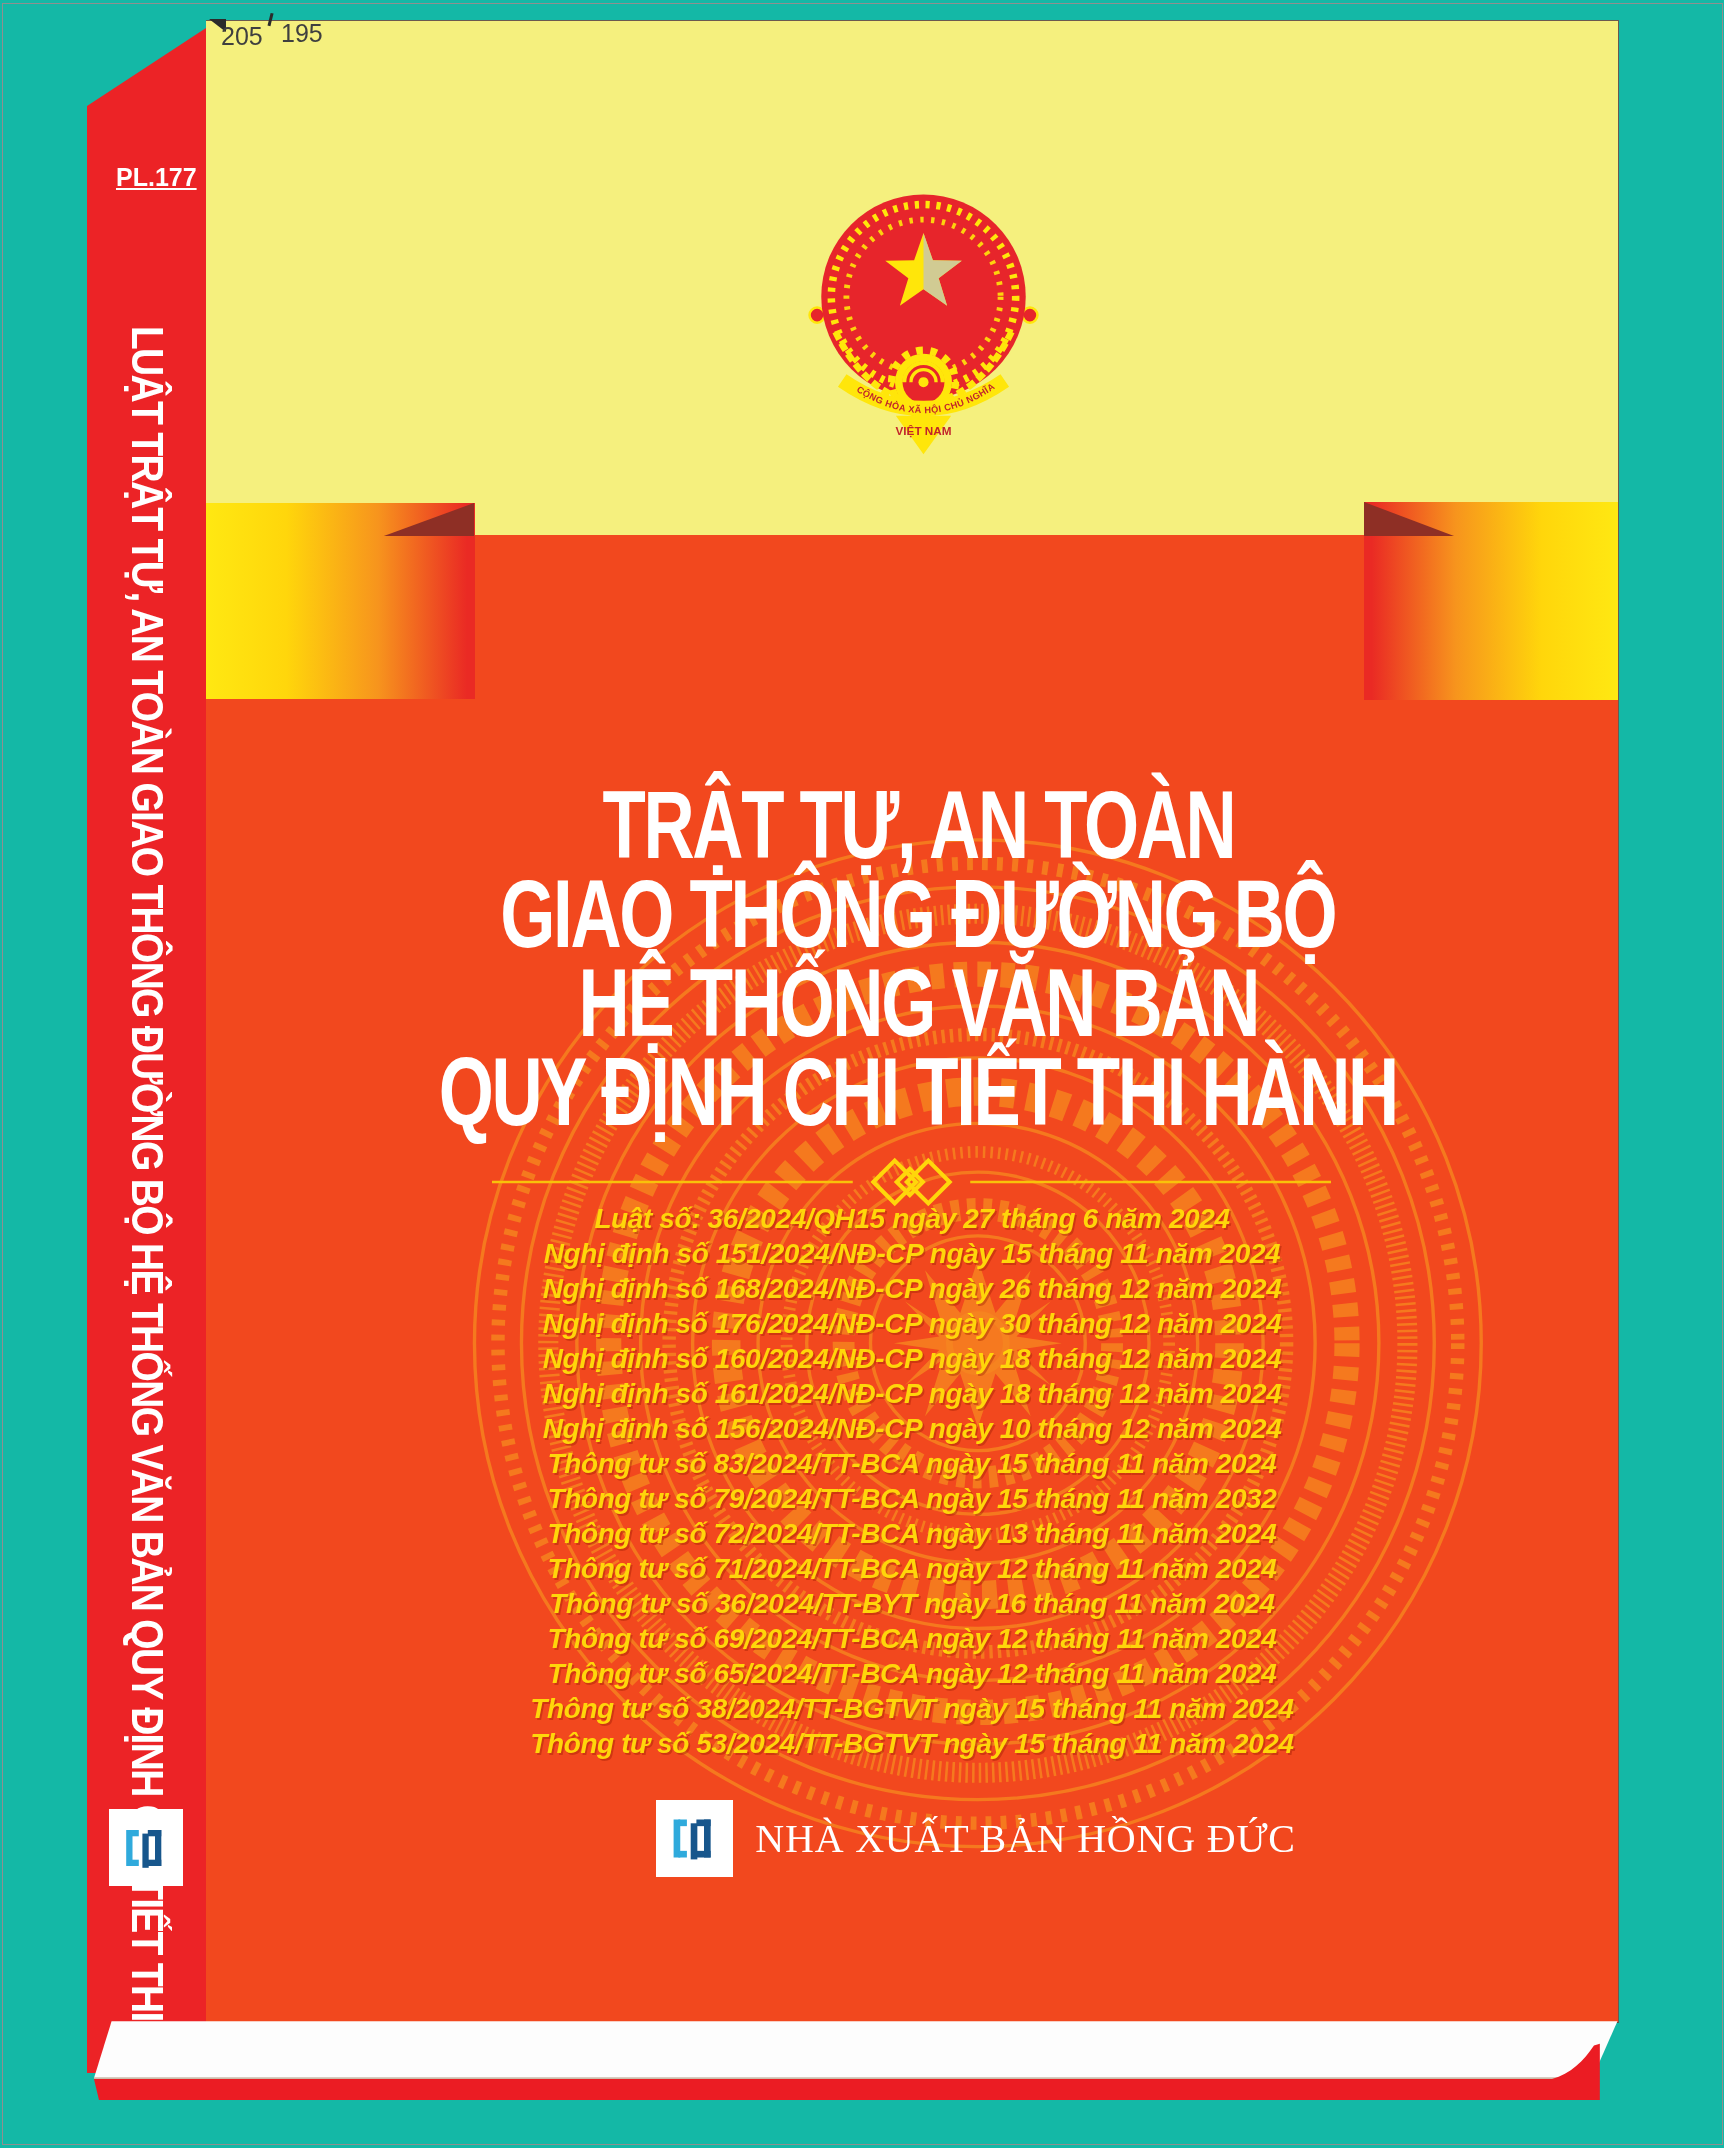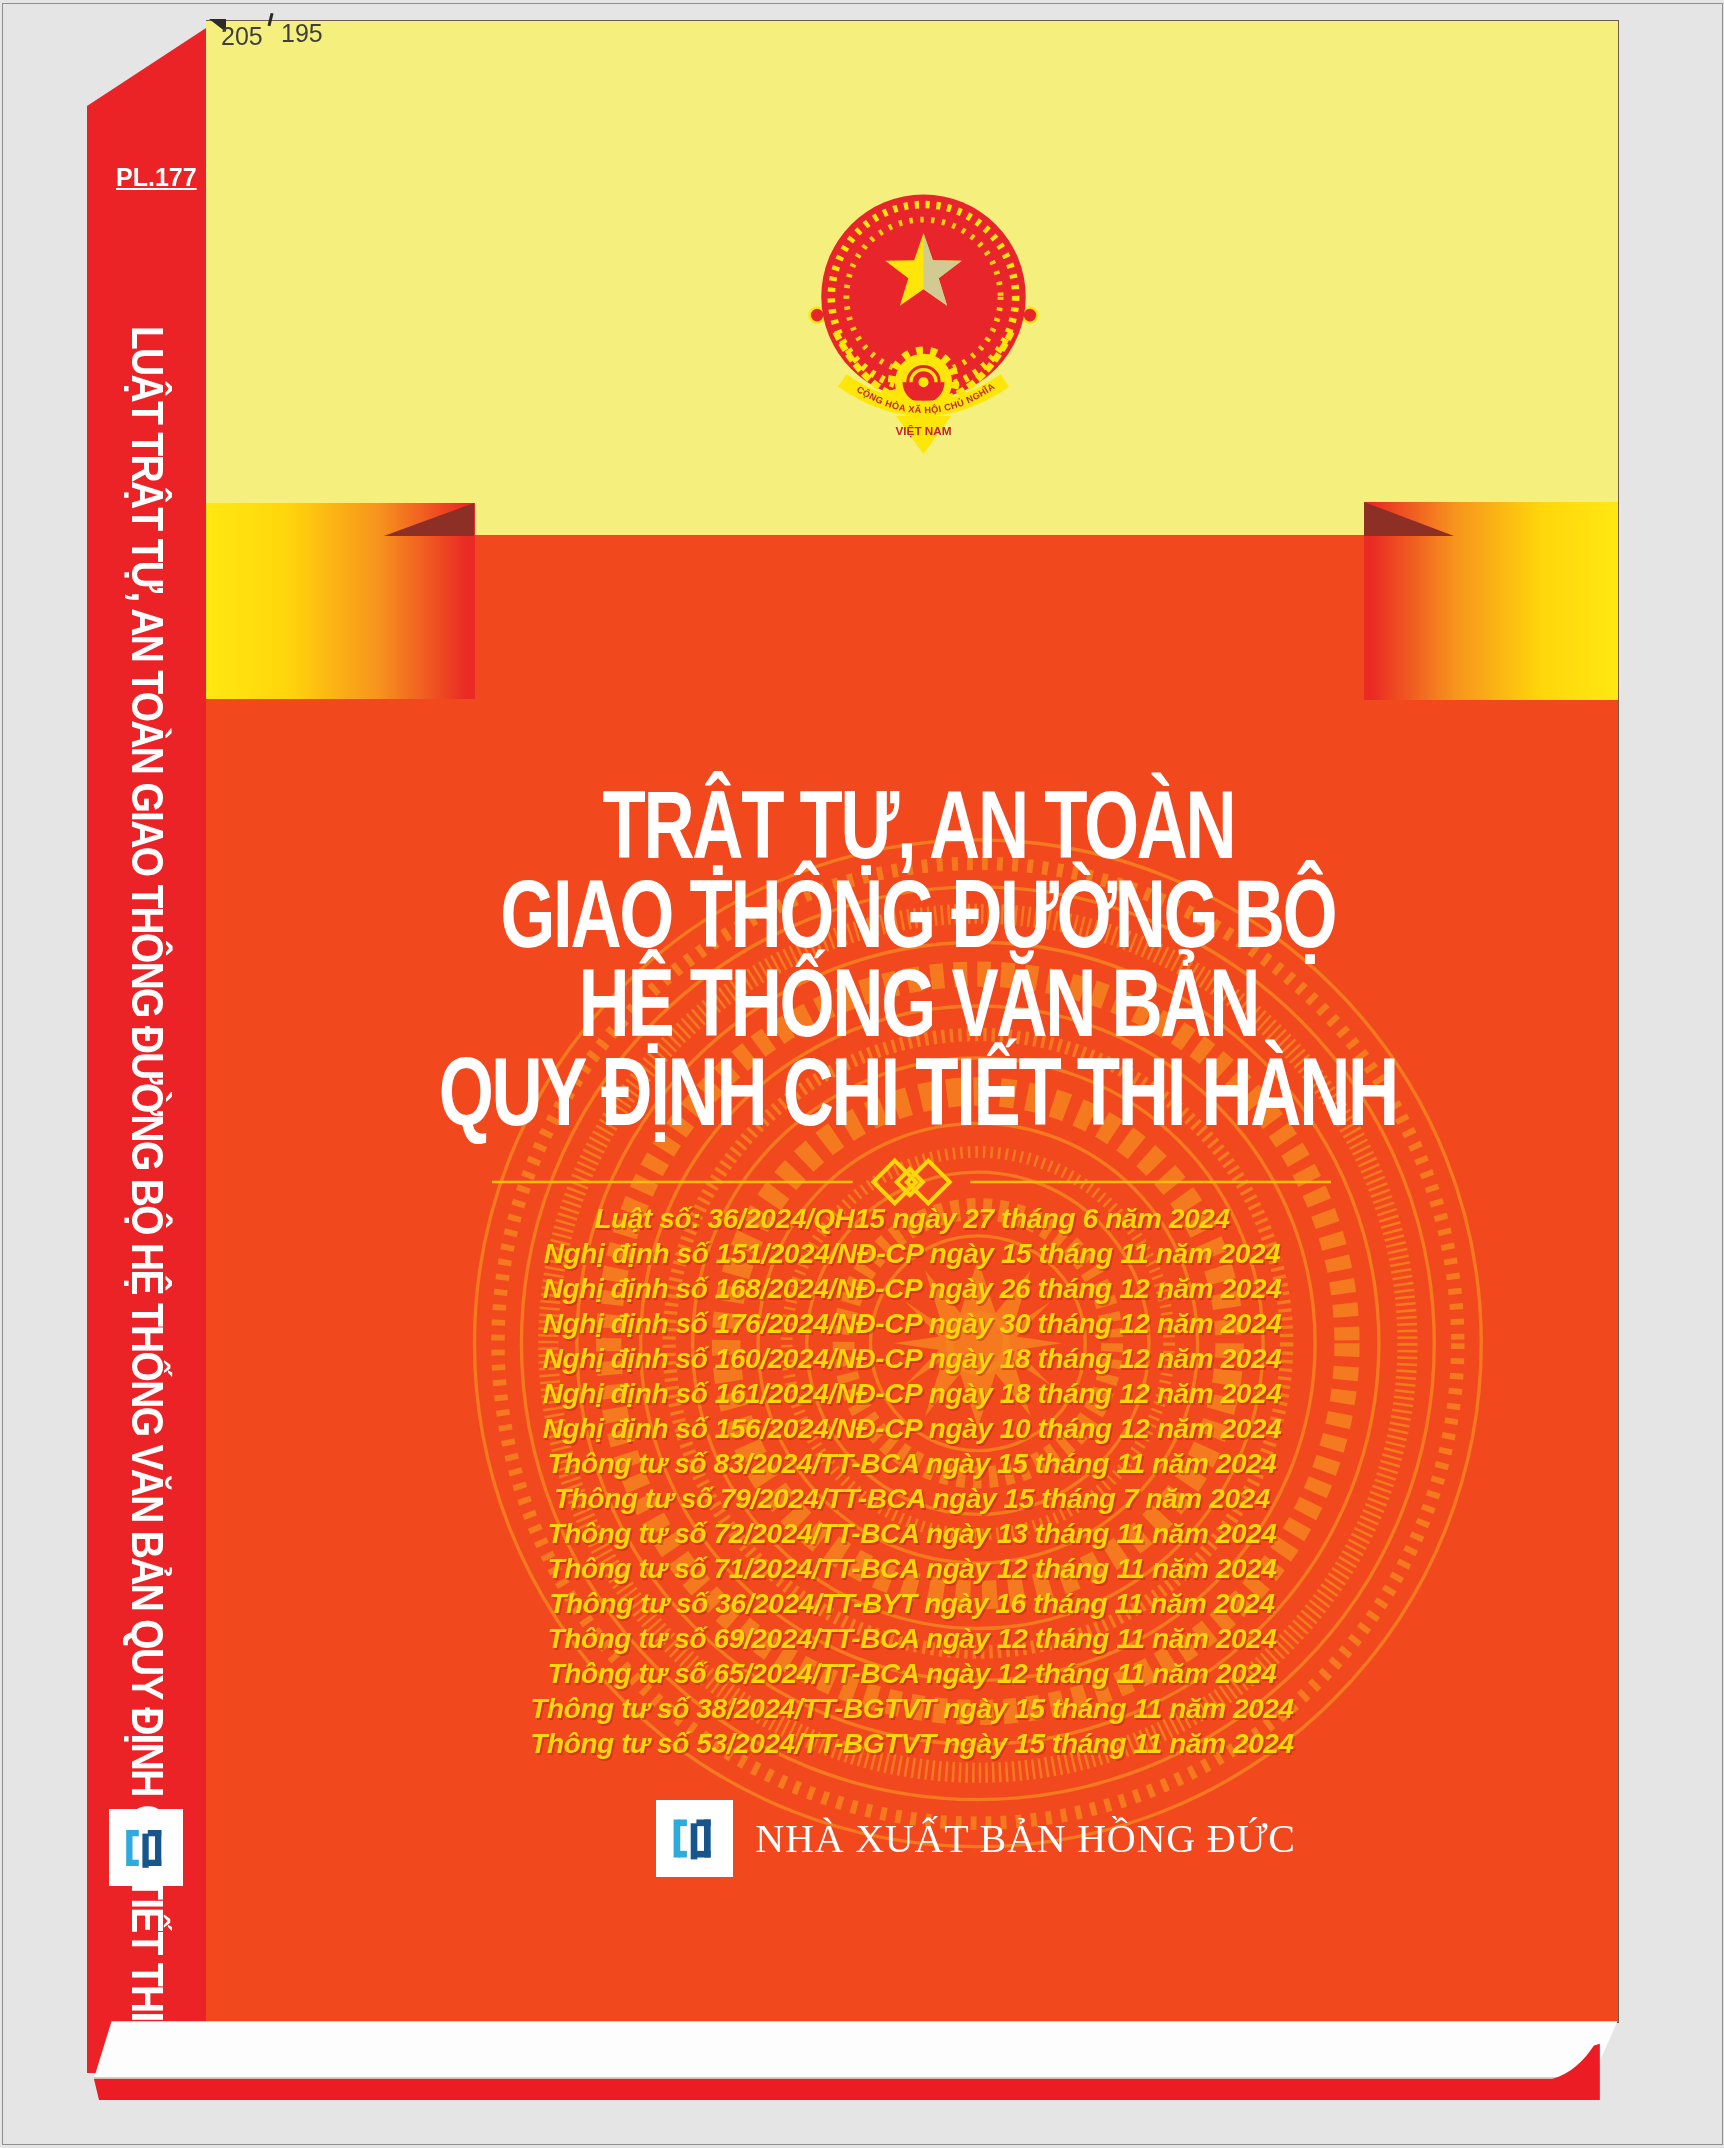--- a/index.html
+++ b/index.html
@@ -1,16 +1,16 @@
 <!DOCTYPE html>
 <html style="font-size:13.4px"><head>
 <meta charset="utf-8">
 <style>
   html,body{margin:0;padding:0;background:#ffffff;}
-  .page{position:relative;width:1724px;height:2148px;background:#e5e5e5;overflow:hidden;
+  .page{position:relative;width:1724px;height:2148px;background:#14b8a6;overflow:hidden;
         font-family:"Liberation Sans","DejaVu Sans",sans-serif;}
   .page-border{position:absolute;left:1.7px;top:2.5px;width:1719px;height:2140px;
         border:0.8px solid #8f8f8f;pointer-events:none;z-index:50;}
   
   .trim-label{position:absolute;font-size:25px;color:#3f3f3f;z-index:40;}
   .trim-tri{position:absolute;left:209px;top:18.5px;width:0;height:0;z-index:40;
         border-right:17px solid #2b2b2b;border-bottom:13.4px solid transparent;}
   .trim-tick{position:absolute;left:269px;top:13.4px;width:2.5px;height:13.4px;background:#2b2b2b;
         transform:rotate(14deg);z-index:40;}
   
@@ -194,21 +194,21 @@
         <div class="doc-line">Nghị định số 176/2024/NĐ-CP ngày 30 tháng 12 năm 2024</div>
 
         <div class="doc-line">Nghị định số 160/2024/NĐ-CP ngày 18 tháng 12 năm 2024</div>
 
         <div class="doc-line">Nghị định số 161/2024/NĐ-CP ngày 18 tháng 12 năm 2024</div>
 
         <div class="doc-line">Nghị định số 156/2024/NĐ-CP ngày 10 tháng 12 năm 2024</div>
 
         <div class="doc-line">Thông tư số 83/2024/TT-BCA ngày 15 tháng 11 năm 2024</div>
 
-        <div class="doc-line">Thông tư số 79/2024/TT-BCA ngày 15 tháng 7 năm 2024</div>
+        <div class="doc-line">Thông tư số 79/2024/TT-BCA ngày 15 tháng 11 năm 2032</div>
 
         <div class="doc-line">Thông tư số 72/2024/TT-BCA ngày 13 tháng 11 năm 2024</div>
 
         <div class="doc-line">Thông tư số 71/2024/TT-BCA ngày 12 tháng 11 năm 2024</div>
 
         <div class="doc-line">Thông tư số 36/2024/TT-BYT ngày 16 tháng 11 năm 2024</div>
 
         <div class="doc-line">Thông tư số 69/2024/TT-BCA ngày 12 tháng 11 năm 2024</div>
 
         <div class="doc-line">Thông tư số 65/2024/TT-BCA ngày 12 tháng 11 năm 2024</div>

